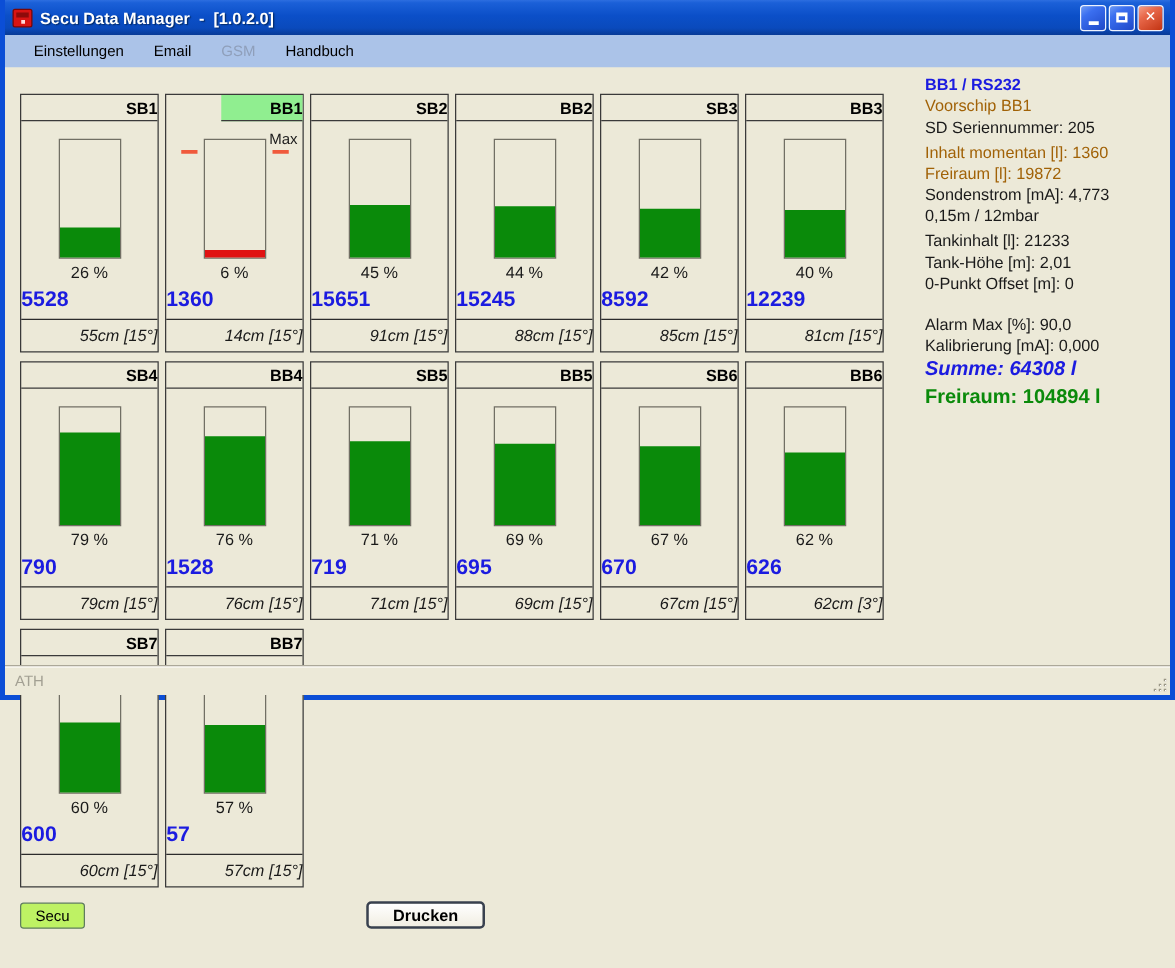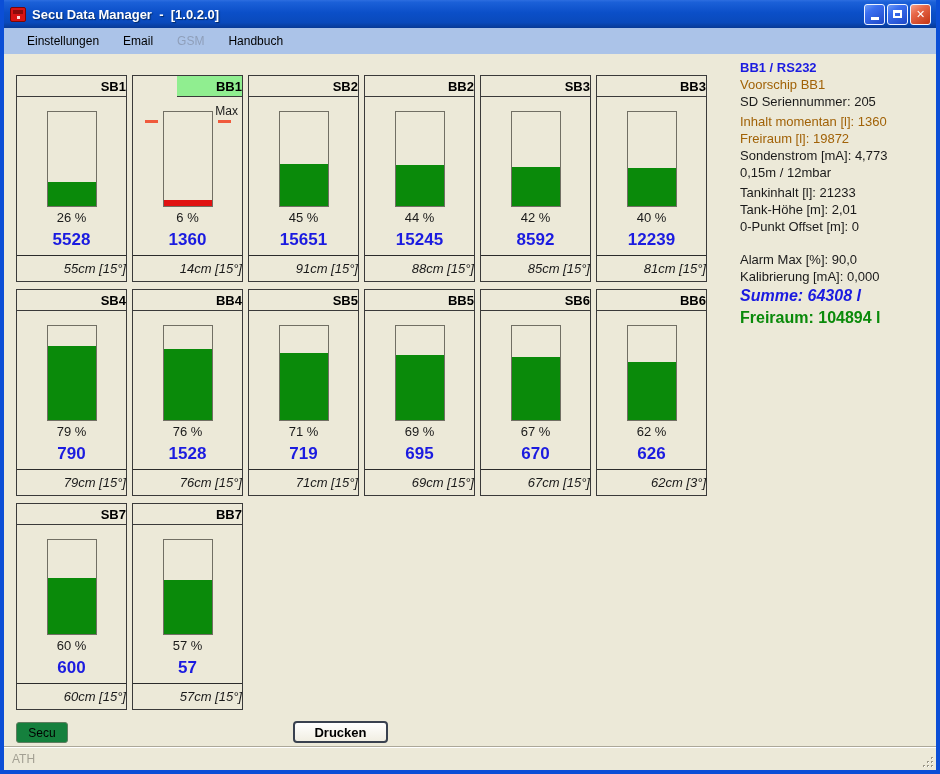--- a/index.html
+++ b/index.html
@@ -1,19 +1,19 @@
 <!DOCTYPE html>
 <html><head>
 <meta charset="utf-8">
 <style>
   * { box-sizing: border-box; margin: 0; padding: 0; }
   html,body { width:940px; height:774px; overflow:hidden; }
   body { font-family:"Liberation Sans","DejaVu Sans",sans-serif; background:#ece9d8; }
 
-  .window { width:940px; height:774px; border-left:4px solid #0b4ed6; border-right:4px solid #0b4ed6; border-bottom:4px solid #0b4ed6; display:flex; flex-direction:column; }
+  .window { width:940px; height:560px; border-left:4px solid #0b4ed6; border-right:4px solid #0b4ed6; border-bottom:4px solid #0b4ed6; display:flex; flex-direction:column; }
 
   
   .titlebar { height:28px; flex:0 0 28px; background:linear-gradient(180deg,#2d6ee0 0%,#1b60d8 8%,#0b4fc8 45%,#0a4abc 80%,#083a96 100%); display:flex; align-items:center; padding:0 5px 0 6px; }
   .app-icon { width:16px; height:15px; background:#d91414; border:1px solid #7a0606; border-radius:2px; position:relative; flex:0 0 16px; }
   .app-icon::before { content:""; position:absolute; left:2px; right:2px; top:2px; height:4px; background:#8e0b0b; }
   .app-icon::after { content:""; position:absolute; left:6px; top:8px; width:3px; height:3px; background:#ffd9d9; }
   .title-text { color:#fff; font-weight:bold; font-size:13px; margin-left:6px; white-space:pre; text-shadow:1px 1px 1px #032a66; flex:1; }
   .win-controls { display:flex; gap:2px; }
   .win-btn { width:21px; height:21px; border-radius:3px; border:1px solid #eef3ff; color:#fff; font-size:11px; line-height:19px; text-align:center; font-weight:bold; cursor:default; }
   .win-btn.minmax { background:linear-gradient(145deg,#6f9cf5 0%,#3b6ff0 30%,#1e48c8 100%); }
@@ -35,37 +35,37 @@
   .tank-header.selected { background:#90ee90;margin-left:44px; }
   .gauge-area { position:relative; height:112px; }
   .max-label { position:absolute; right:4px; top:7px; font-size:12px; color:#1a1a1a; }
   .tank { position:absolute; left:50%; transform:translateX(-50%); top:14px; width:50px; height:96px; border:1px solid #716f64; }
   .tank-fill { position:absolute; left:0; right:0; bottom:0; }
   .max-marker { position:absolute; left:0; right:0; top:calc(10% - 1px); }
   .max-marker .dash { position:absolute; width:13px; height:3px; background:#f05a3c; }
   .max-marker .dash.left { left:-19px; }
   .max-marker .dash.right { right:-19px; }
   .pct { height:18px; line-height:18px; text-align:center; font-size:13px; color:#1a1a1a; }
-  .val { height:28px; line-height:26px; text-align:center; font-size:17px; font-weight:bold; color:#1b1be0; }
+  .val { height:28px; line-height:26px; font-size:17px; font-weight:bold; color:#1b1be0; }
   .sep { border-top:1px solid #2b2b2b; }
   .depth { flex:1; text-align:right; font-size:13px; color:#1a1a1a; line-height:25px;font-style:italic; }
 
   
   .info-panel { position:absolute; left:736px; top:5px; width:192px; font-size:13px; }
   .p-line { line-height:17px; white-space:nowrap; }
   .p-line.style-title { color:#1b1be0; font-weight:bold; }
   .p-line.style-blue { color:#a16207; }
   .p-line.style-black { color:#1a1a1a; }
   .p-line.style-big-blue { color:#1b1be0; font-weight:bold; font-size:16px; line-height:22px;font-style:italic; }
   .p-line.style-big-green { color:#0a8a0a; font-weight:bold; font-size:16px; line-height:22px; }
   .p-line.gap-sm { margin-top:3px; }
   .p-line.gap-lg { margin-top:16px; }
 
   
-  .secu-btn { position:absolute; left:12px; top:668px; width:52px; height:21px; background:#15803d; border:1px solid #5f7d5f; border-radius:3px; font-size:12px; color:#000; font-family:inherit; }
+  .secu-btn { position:absolute; left:12px; top:668px; width:52px; height:21px; background:#bef264; border:1px solid #5f7d5f; border-radius:3px; font-size:12px; color:#000; font-family:inherit; }
   .drucken-btn { position:absolute; left:289px; top:667px; width:95px; height:22px; background:linear-gradient(#ffffff,#f1eee2); border:2px solid #39414f; border-radius:4px; font-size:13px; font-weight:bold; color:#000; font-family:inherit; }
 
   
   .statusbar { height:24px; flex:0 0 24px; background:#ece9d8; border-top:1px solid #aca899; box-shadow:inset 0 1px 0 #ffffff; display:flex; align-items:center; padding:0 2px 0 8px; font-size:12px; color:#a3a093; position:relative; }
   .grip { position:absolute; right:1px; bottom:1px; }
 </style>
 </head>
 <body>
 
 <div class="window">

